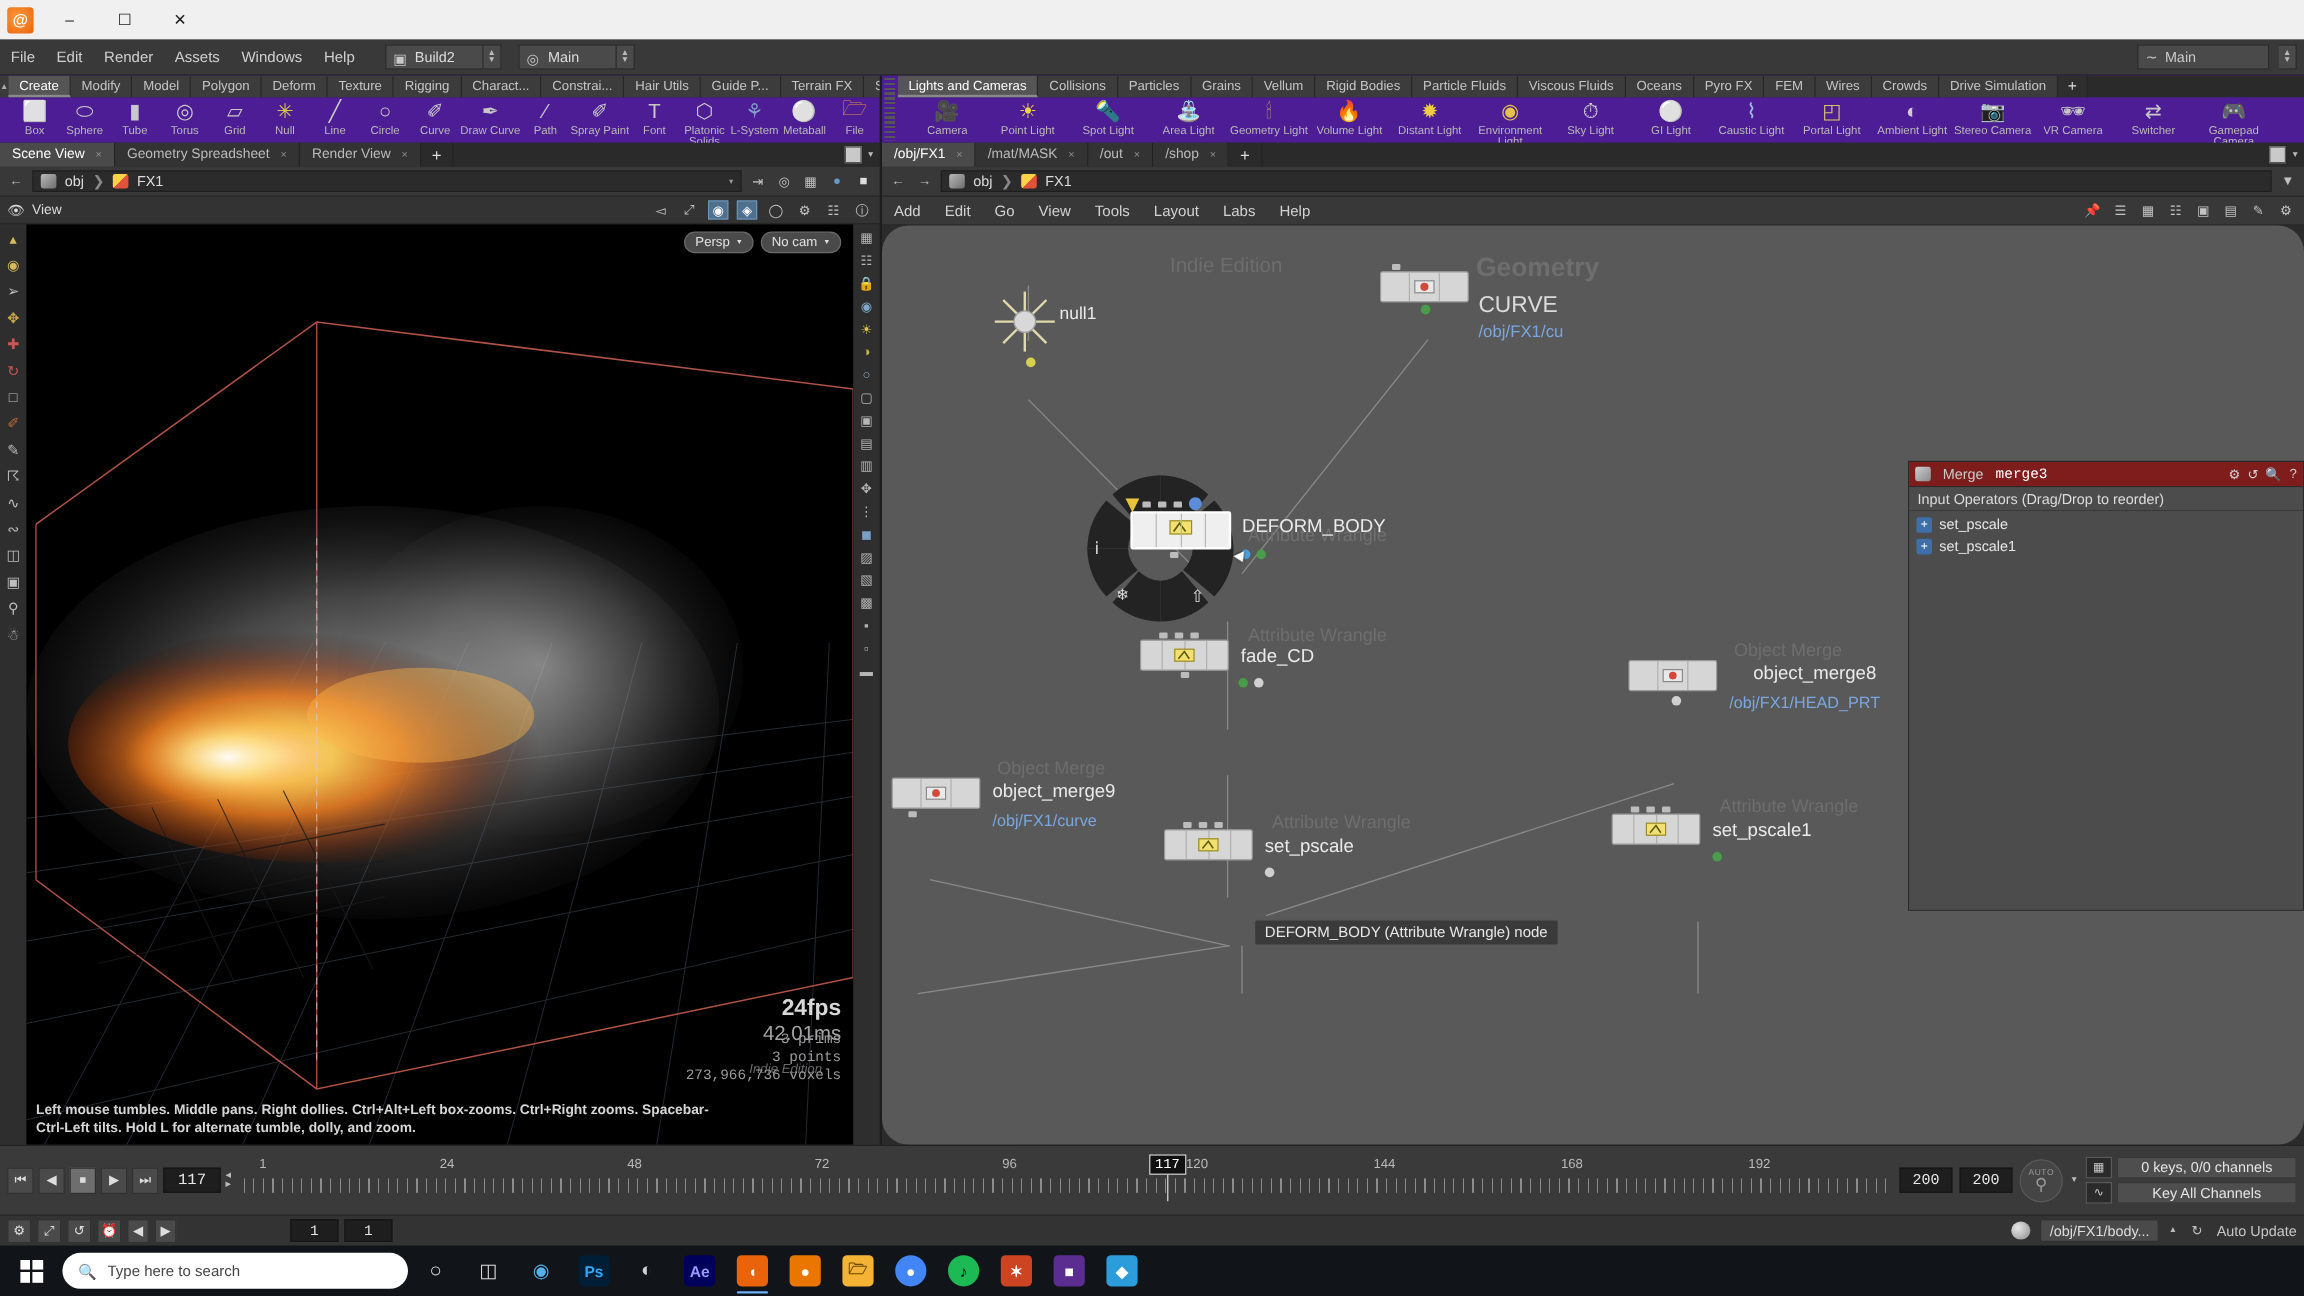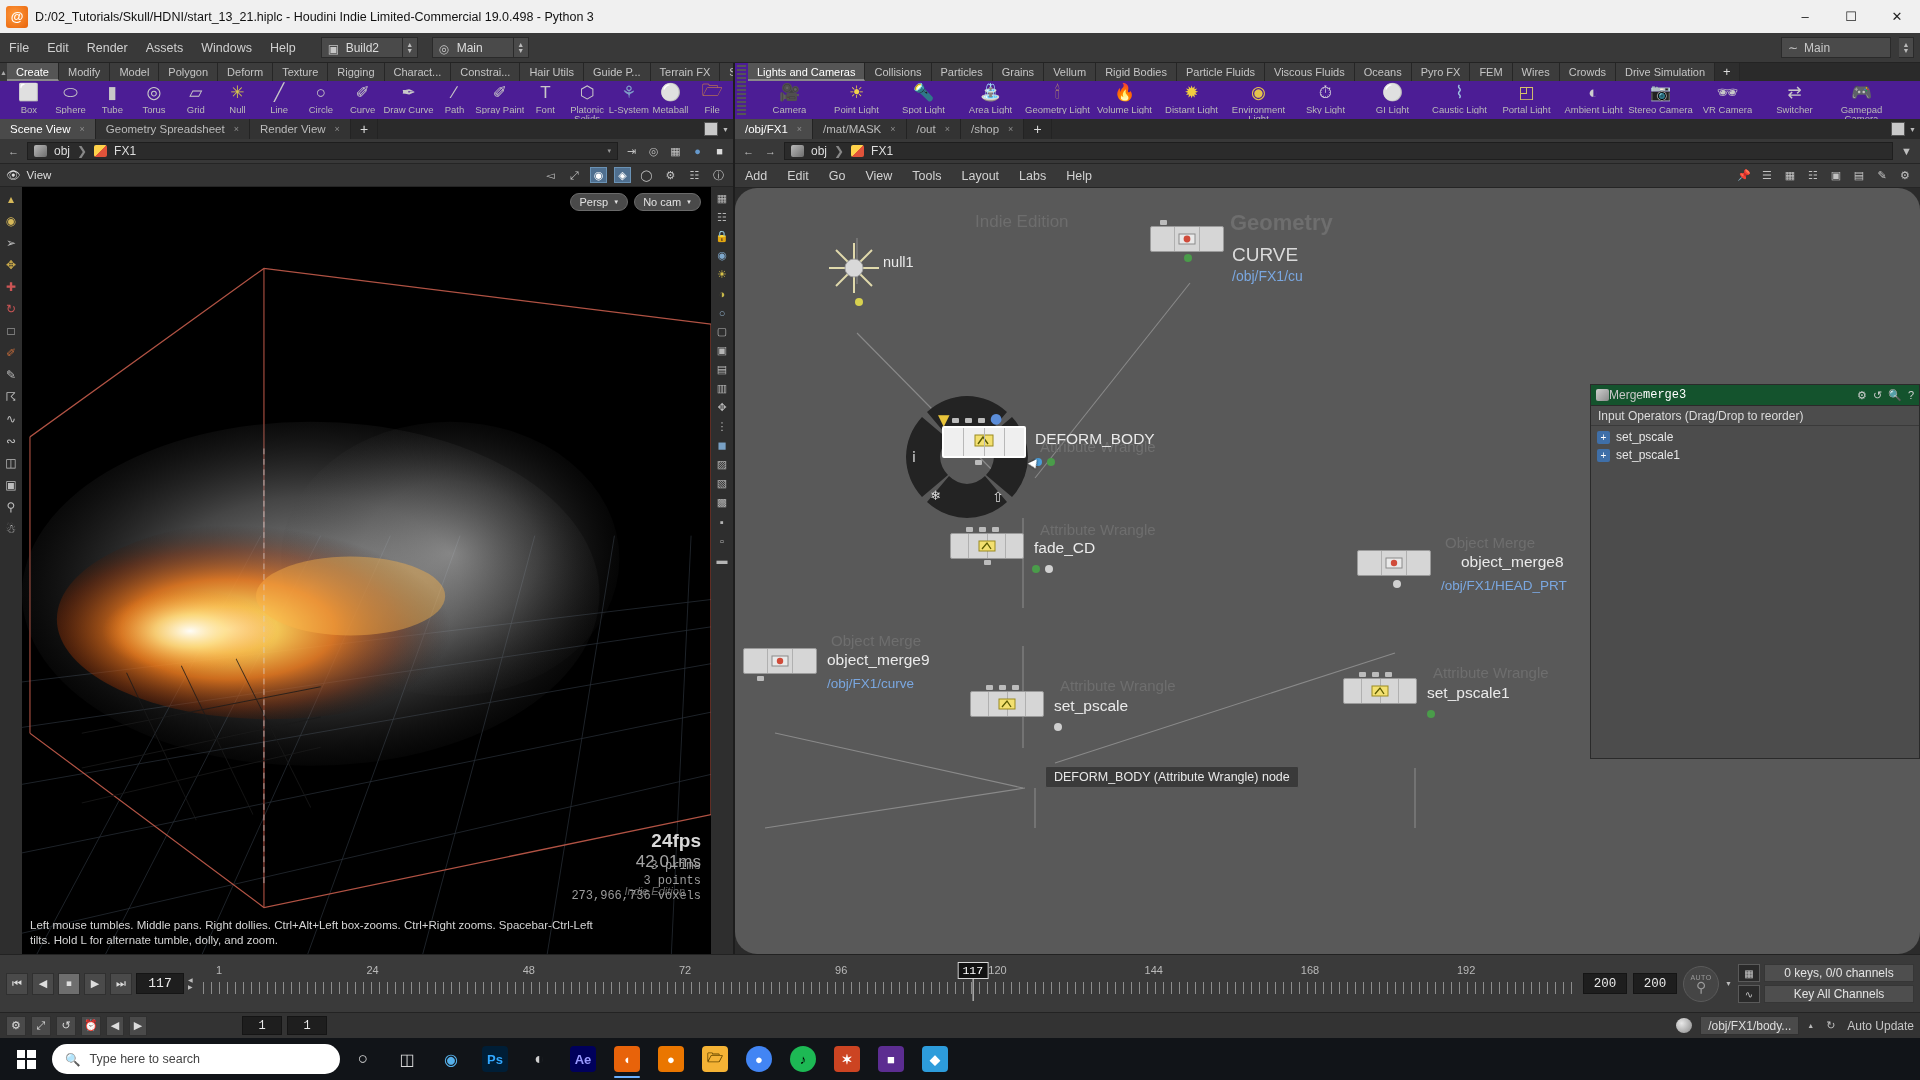--- a/index.html
+++ b/index.html
@@ -108,21 +108,21 @@
   .camchip { background:#4a4a4a; border:1px solid #6a6a6a; border-radius:9px; font-size:11px;
       color:#e2e2e2; padding:2px 8px; display:flex; align-items:center; gap:5px;}
   .camchip .c { font-size:6px; }
 
   .vpstats { position:absolute; right:10px; bottom:50px; text-align:right;
       font-family:"Liberation Mono", monospace; font-size:12px; color:#9b9b9b; z-index:6; line-height:15px;}
   .vpfps { position:absolute; right:10px; bottom:82px; text-align:right; z-index:6;}
   .vpfps .big { font-size:19px; color:#d8d8d8; font-weight:bold;}
   .vpfps .small { font-size:17px; color:#a5a5a5;}
   .vphelp { position:absolute; left:8px; bottom:6px; right:110px; font-size:11.5px;
-      color:#d5d5d5; line-height:15px; z-index:6;}
+      color:#d5d5d5; line-height:15px; z-index:6;font-weight:bold;}
   .vpwm { position:absolute; right:26px; bottom:57px; font-size:11px; color:#6a6a6a;
       font-style:italic; z-index:5;}
 
   
   .netmenubar { height:24px; background:#383838; display:flex; align-items:center; flex:none;
       border-bottom:1px solid #252525;}
   .netmenubar .nmi { padding:0 10px; font-size:12.5px; line-height:24px; color:#d2d2d2;}
   .netmb-right { margin-left:auto; display:flex; align-items:center; gap:5px; padding-right:6px;}
   .nbtn { width:18px; height:17px; display:flex; align-items:center; justify-content:center;
       font-size:11px; color:#c3c3c3; }
@@ -152,21 +152,21 @@
 
   .tooltip { position:absolute; background:#3a3a3a; border:1px solid #5a5a5a; color:#e8e8e8;
       font-size:12.5px; padding:3px 8px; border-radius:2px; white-space:nowrap; z-index:40;}
   .cursor { position:absolute; width:0; height:0; z-index:60;
       border-left:8px solid #fff; border-top:5px solid transparent; border-bottom:5px solid transparent;
       transform:rotate(65deg); filter:drop-shadow(0 0 1px #000);}
 
   
   .mergepanel { position:absolute; top:196px; right:0; width:330px; height:375px;
       background:#4c4c4c; border:1px solid #2a2a2a; z-index:30; display:flex; flex-direction:column;}
-  .mp-head { height:21px; background:#14532d; display:flex; align-items:center; gap:0;
+  .mp-head { height:21px; background:#7f1d1d; display:flex; align-items:center; gap:10px;
       padding:0 5px; font-size:12px; border-bottom:1px solid #2a2a2a;}
   .mp-head .mico { width:13px; height:12px; background:linear-gradient(135deg,#cfcfcf,#8a8a8a);
       border-radius:2px;}
   .mp-head .mname { color:#fff; font-family:"Liberation Mono", monospace; font-size:12px;}
   .mp-head-right { margin-left:auto; display:flex; gap:6px; align-items:center; color:#cfcfcf; font-size:11px;}
   .mp-sub { height:20px; background:#4c4c4c; display:flex; align-items:center; padding:0 7px;
       font-size:12px; color:#dcdcdc; border-bottom:1px solid #3a3a3a;}
   .mp-list { flex:1; background:#4c4c4c; padding:2px 0;}
   .mp-row { height:18px; display:flex; align-items:center; gap:6px; padding:0 6px; font-size:12px;
       color:#e6e6e6;}
@@ -234,21 +234,20 @@
       background:#6ab0ff; border-radius:1px;}
   .sbar-left { display:flex; align-items:center; gap:5px;}
 </style>
 </head>
 <body>
 
 <div id="app">
 
   <div class="titlebar">
     <div class="hicon">@</div>
-    <div class="ttext">D:/02_Tutorials/Skull/HDNI/start_13_21.hiplc - Houdini Indie Limited-Commercial 19.0.498 - Python 3</div>
     <div class="winbtns">
       <div class="winbtn">–</div>
       <div class="winbtn">☐</div>
       <div class="winbtn close">✕</div>
     </div>
   </div>
 
   <div class="menubar">
     <div class="mi">File</div>
     <div class="mi">Edit</div>

